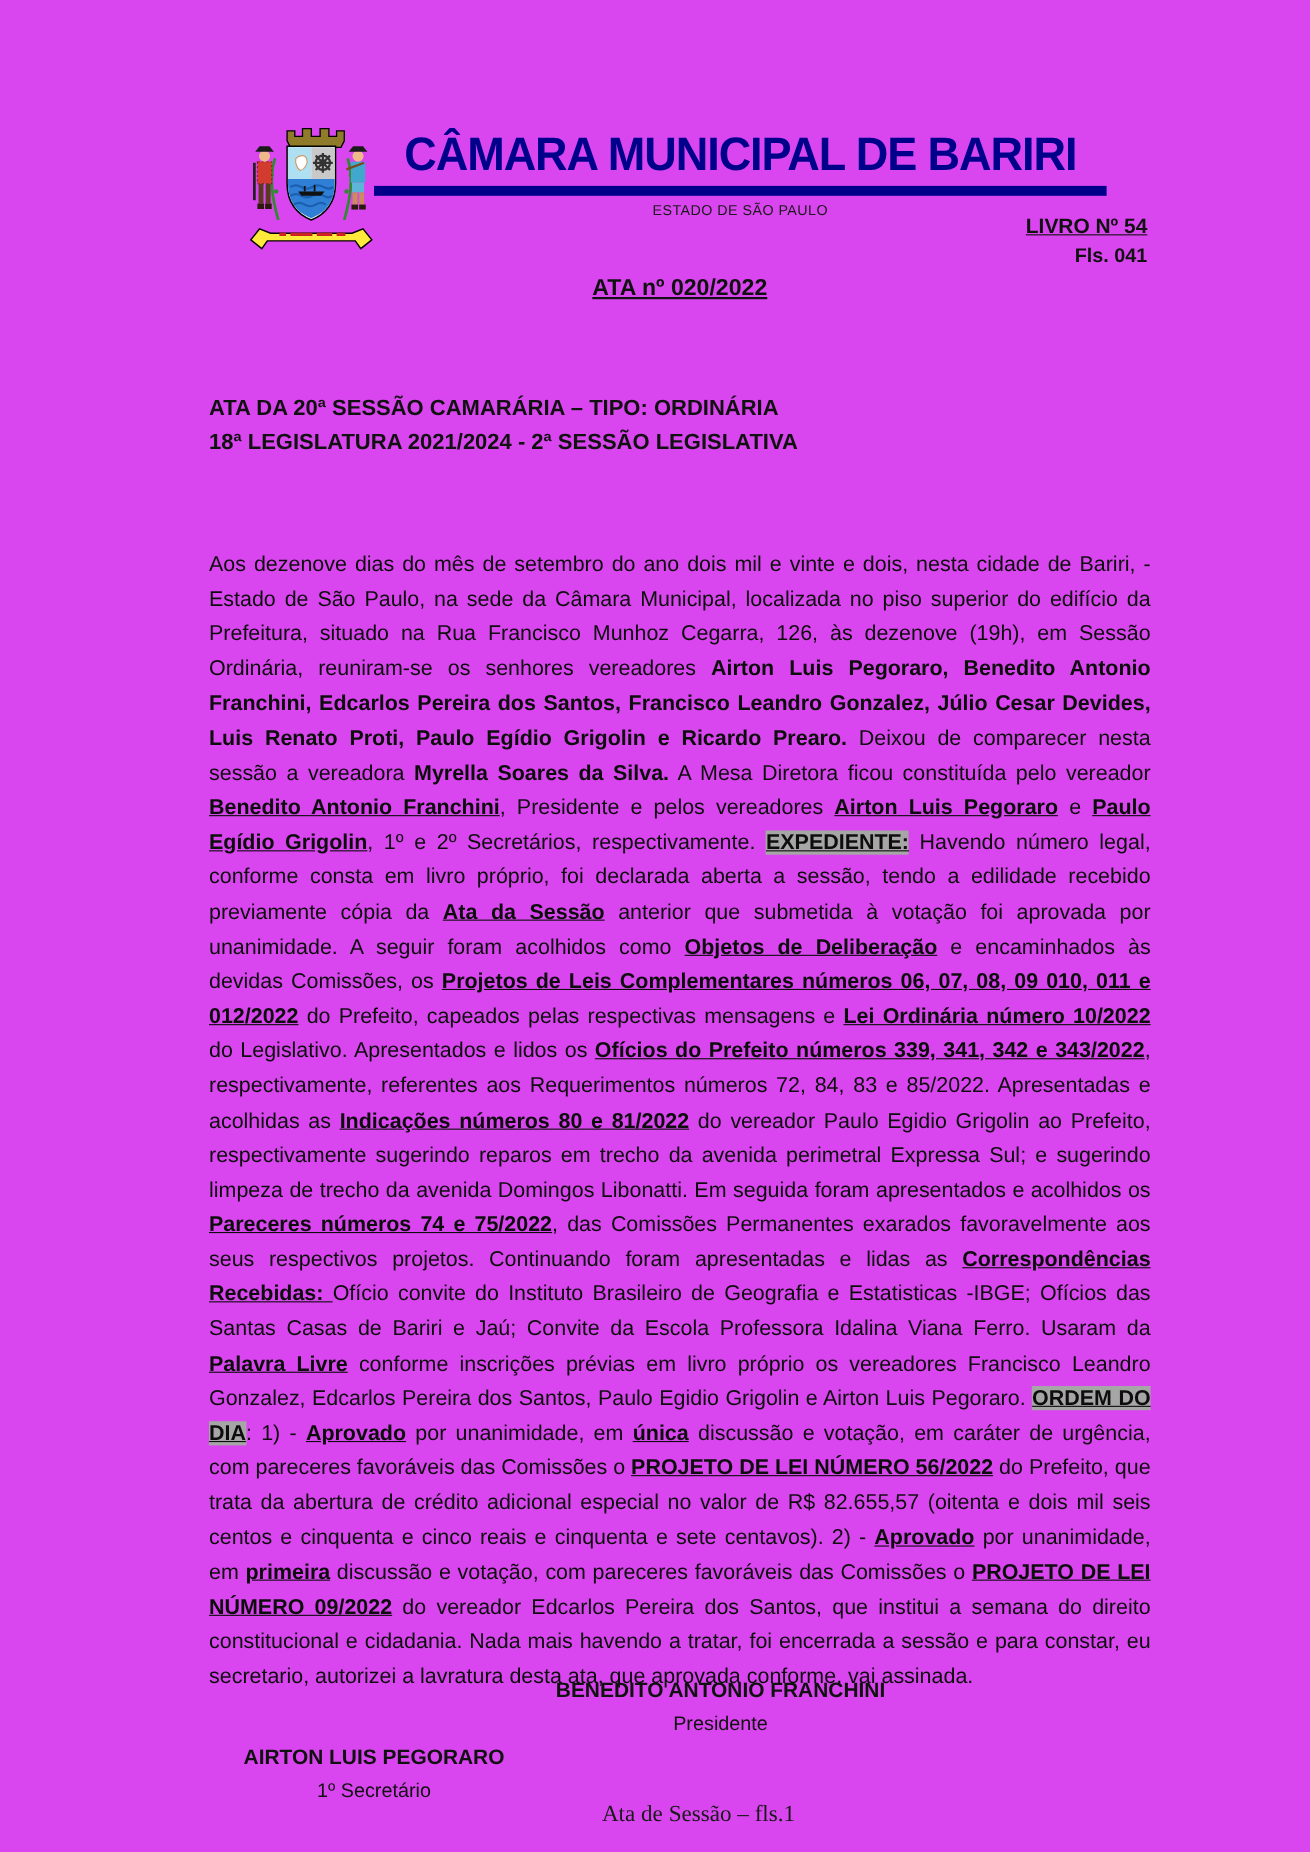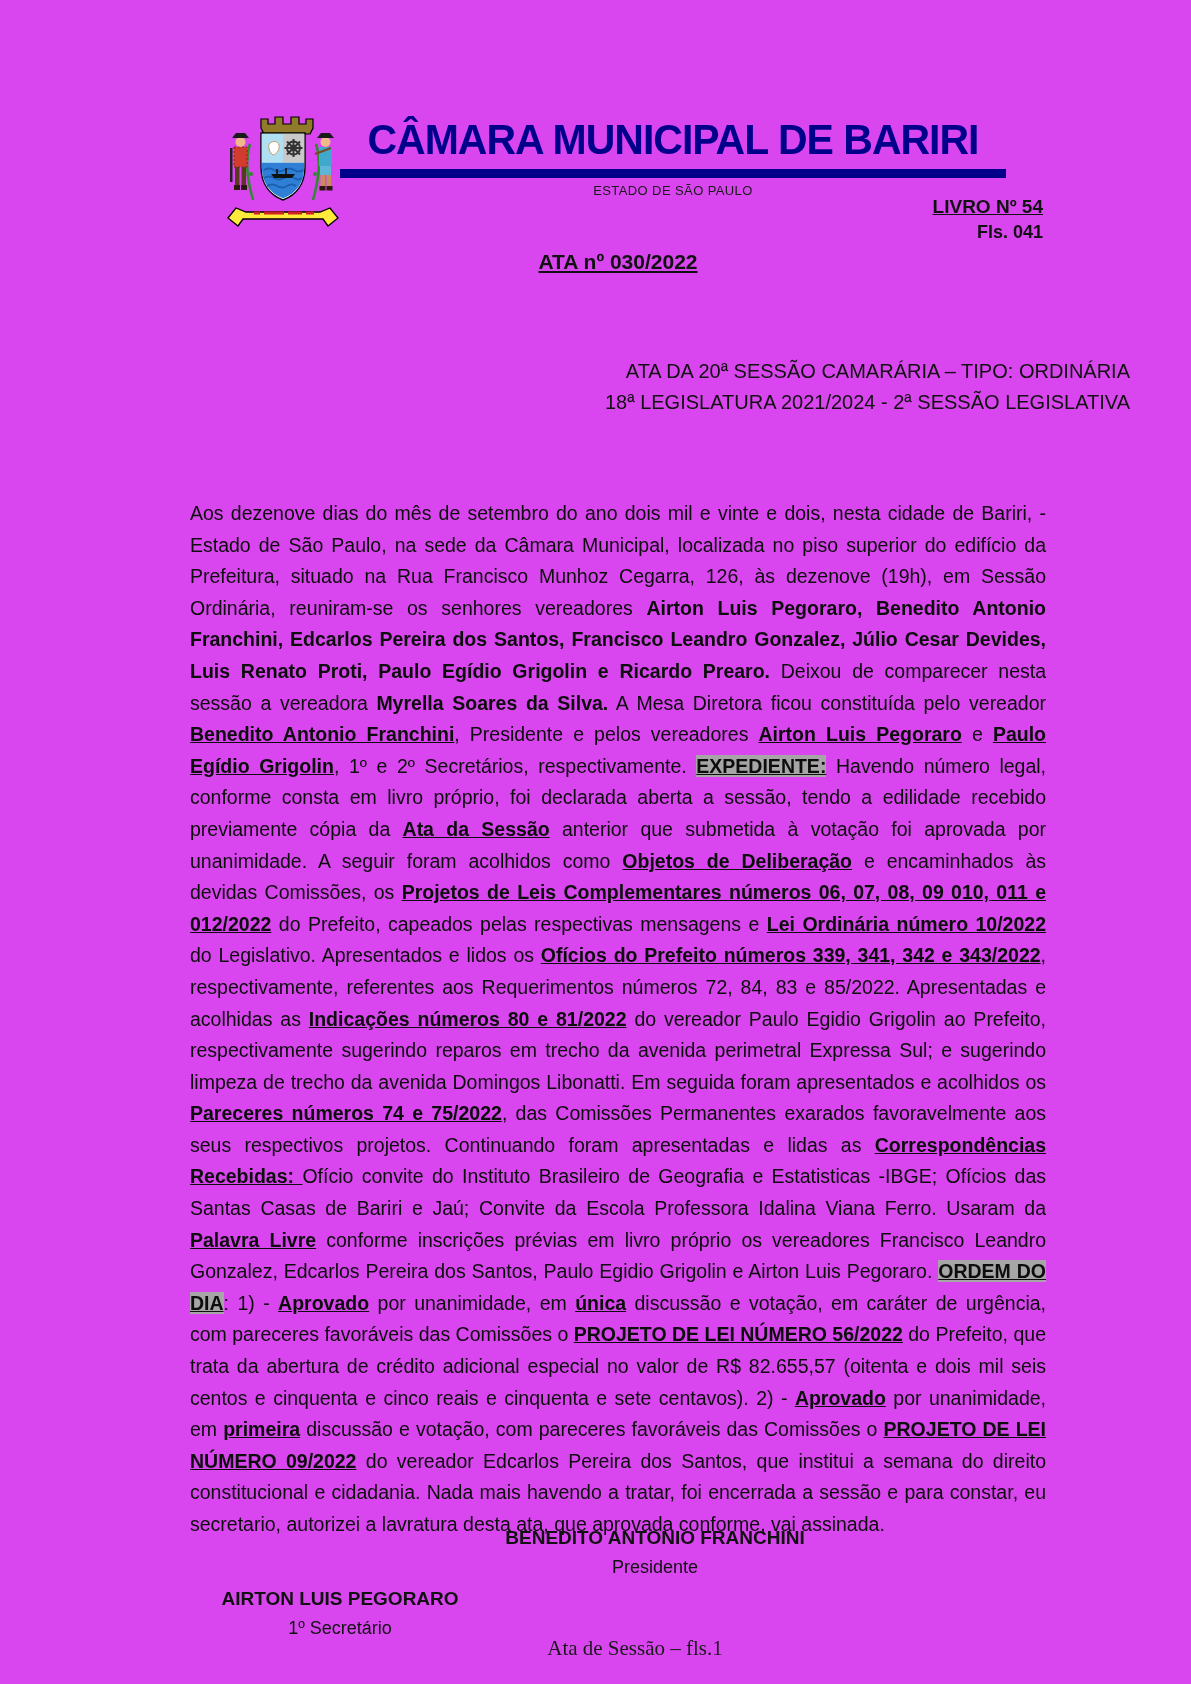--- a/index.html
+++ b/index.html
@@ -34,22 +34,22 @@
   .book-block{position:absolute;right:148px;top:196px;text-align:right;font-weight:bold;}
   .book-label{font-size:19px;text-decoration:underline;}
   .sheet-label{font-size:18px;margin-top:4px;}
   
   .ata-number{
     position:absolute;left:190px;top:250px;width:856px;text-align:center;
     font-size:21px;font-weight:bold;
   }
   .ata-number span{text-decoration:underline;}
   .doc-title{
-    position:absolute;left:190px;top:356px;width:940px;text-align:right;
-    font-size:20px;font-weight:normal;line-height:31px;
+    position:absolute;left:190px;top:356px;width:940px;text-align:left;
+    font-size:20px;font-weight:bold;line-height:31px;
   }
   
   .body-text{
     position:absolute;left:190px;top:498px;width:856px;
     font-size:19.5px;line-height:31.6px;text-align:justify;
     color:#0d0d0d;
   }
   .run-b{font-weight:bold;}
   .run-bu{font-weight:bold;text-decoration:underline;}
   .run-buh{font-weight:bold;text-decoration:underline;background:var(--hl);}
@@ -137,21 +137,21 @@
   <div class="org-name">CÂMARA MUNICIPAL DE BARIRI</div>
   <div class="header-bar"></div>
   <div class="org-subtitle">ESTADO DE SÃO PAULO</div>
 
   <div class="book-block">
     <div class="book-label">LIVRO Nº 54</div>
     <div class="sheet-label">Fls. 041</div>
   </div>
 
   <div class="ata-number">
-    <span>ATA nº 030/2022</span>
+    <span>ATA nº 020/2022</span>
   </div>
 
   <div class="doc-title">
     <div>ATA DA 20ª SESSÃO CAMARÁRIA – TIPO: ORDINÁRIA</div>
     <div>18ª LEGISLATURA 2021/2024 - 2ª SESSÃO LEGISLATIVA</div>
   </div>
 
   <div class="body-text"><span class="run-normal">Aos dezenove dias do mês de setembro do ano dois mil e vinte e dois, nesta cidade de Bariri, - Estado de São Paulo, na sede da Câmara Municipal, localizada no piso superior do edifício da Prefeitura, situado na Rua Francisco Munhoz Cegarra, 126, às dezenove (19h), em Sessão Ordinária, reuniram-se os senhores vereadores </span><span class="run-b">Airton Luis Pegoraro, Benedito Antonio Franchini, Edcarlos Pereira dos Santos, Francisco Leandro Gonzalez, Júlio Cesar Devides, Luis Renato Proti, Paulo Egídio Grigolin e Ricardo Prearo.</span><span class="run-normal"> Deixou de comparecer nesta sessão a vereadora </span><span class="run-b">Myrella Soares da Silva.</span><span class="run-normal"> A Mesa Diretora ficou constituída pelo vereador </span><span class="run-bu">Benedito Antonio Franchini</span><span class="run-normal">, Presidente e pelos vereadores </span><span class="run-bu">Airton Luis Pegoraro</span><span class="run-normal"> e </span><span class="run-bu">Paulo Egídio Grigolin</span><span class="run-normal">, 1º e 2º Secretários, respectivamente. </span><span class="run-buh">EXPEDIENTE:</span><span class="run-normal"> Havendo número legal, conforme consta em livro próprio, foi declarada aberta a sessão, tendo a edilidade recebido previamente cópia da </span><span class="run-bu">Ata da Sessão</span><span class="run-normal"> anterior que submetida à votação foi aprovada por unanimidade. A seguir foram acolhidos como </span><span class="run-bu">Objetos de Deliberação</span><span class="run-normal"> e encaminhados às devidas Comissões, os </span><span class="run-bu">Projetos de Leis Complementares números 06, 07, 08, 09 010, 011 e 012/2022</span><span class="run-normal"> do Prefeito, capeados pelas respectivas mensagens e </span><span class="run-bu">Lei Ordinária número 10/2022</span><span class="run-normal"> do Legislativo. Apresentados e lidos os </span><span class="run-bu">Ofícios do Prefeito números 339, 341, 342 e 343/2022</span><span class="run-normal">, respectivamente, referentes aos Requerimentos números 72, 84, 83 e 85/2022. Apresentadas e acolhidas as </span><span class="run-bu">Indicações números 80 e 81/2022</span><span class="run-normal"> do vereador Paulo Egidio Grigolin ao Prefeito, respectivamente sugerindo reparos em trecho da avenida perimetral Expressa Sul; e sugerindo limpeza de trecho da avenida Domingos Libonatti. Em seguida foram apresentados e acolhidos os </span><span class="run-bu">Pareceres números 74 e 75/2022</span><span class="run-normal">, das Comissões Permanentes exarados favoravelmente aos seus respectivos projetos. Continuando foram apresentadas e lidas as </span><span class="run-bu">Correspondências Recebidas: </span><span class="run-normal"> Ofício convite do Instituto Brasileiro de Geografia e Estatisticas -IBGE; Ofícios das Santas Casas de Bariri e Jaú; Convite da Escola Professora Idalina Viana Ferro. Usaram da </span><span class="run-bu">Palavra Livre</span><span class="run-normal"> conforme inscrições prévias em livro próprio os vereadores Francisco Leandro Gonzalez, Edcarlos Pereira dos Santos, Paulo Egidio Grigolin e Airton Luis Pegoraro. </span><span class="run-buh">ORDEM DO DIA</span><span class="run-normal">: 1) - </span><span class="run-bu">Aprovado</span><span class="run-normal"> por unanimidade, em </span><span class="run-bu">única</span><span class="run-normal"> discussão e votação, em caráter de urgência, com pareceres favoráveis das Comissões o </span><span class="run-bu">PROJETO DE LEI NÚMERO 56/2022</span><span class="run-normal"> do Prefeito, que trata da abertura de crédito adicional especial no valor de R$ 82.655,57 (oitenta e dois mil seis centos e cinquenta e cinco reais e cinquenta e sete centavos). 2) - </span><span class="run-bu">Aprovado</span><span class="run-normal"> por unanimidade, em </span><span class="run-bu">primeira</span><span class="run-normal"> discussão e votação, com pareceres favoráveis das Comissões o </span><span class="run-bu">PROJETO DE LEI NÚMERO 09/2022</span><span class="run-normal"> do vereador Edcarlos Pereira dos Santos, que institui a semana do direito constitucional e cidadania. Nada mais havendo a tratar, foi encerrada a sessão e para constar, eu secretario, autorizei a lavratura desta ata, que aprovada conforme, vai assinada.</span></div>
 
   <div class="sig sig-president">

